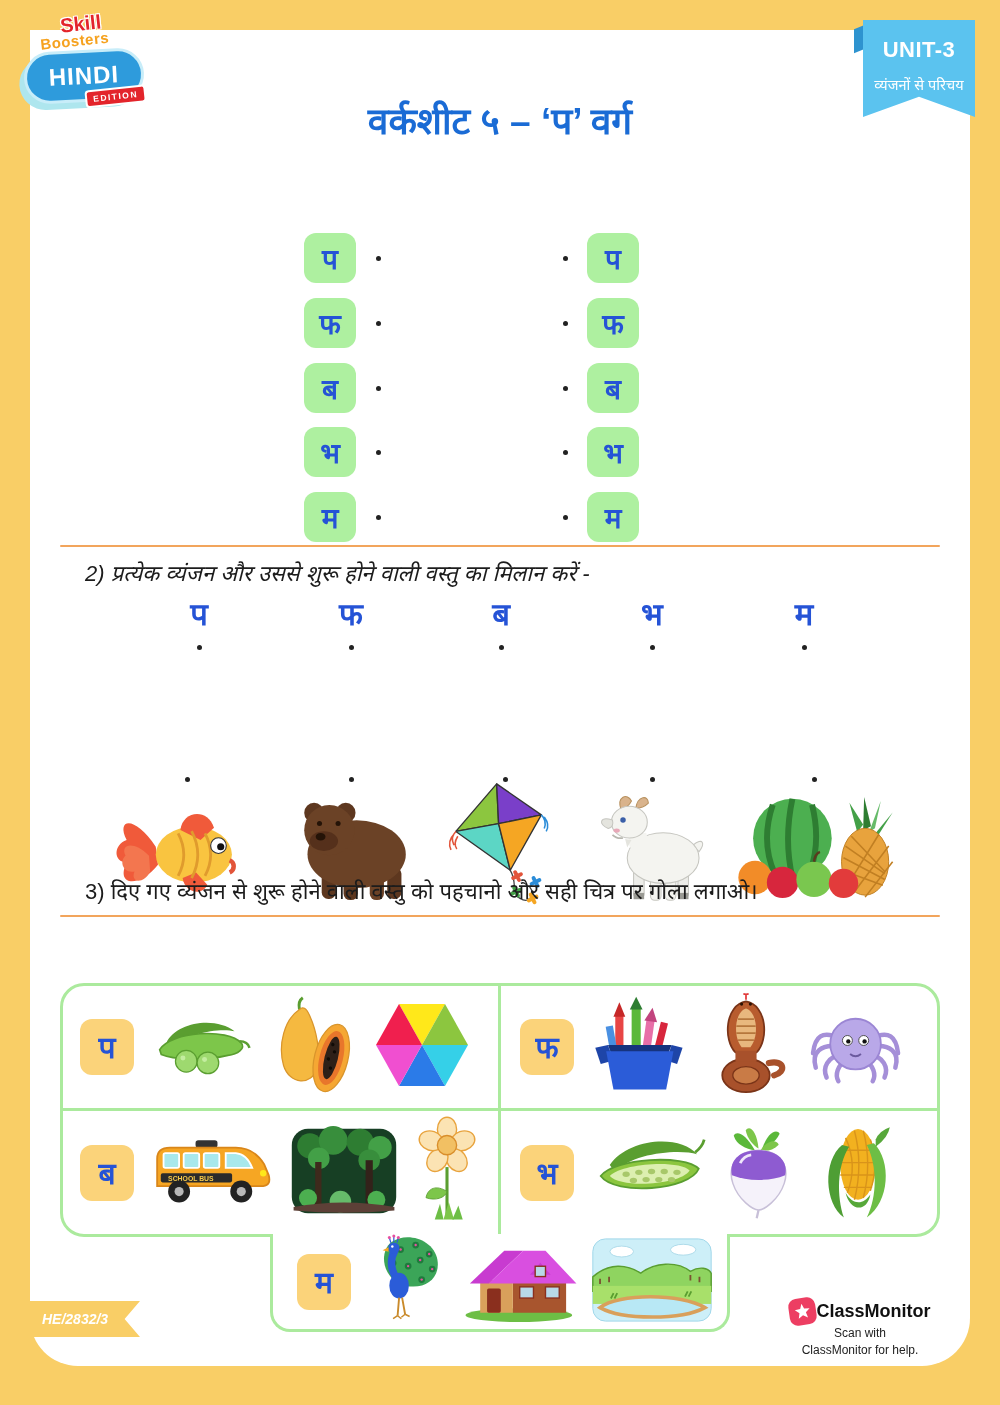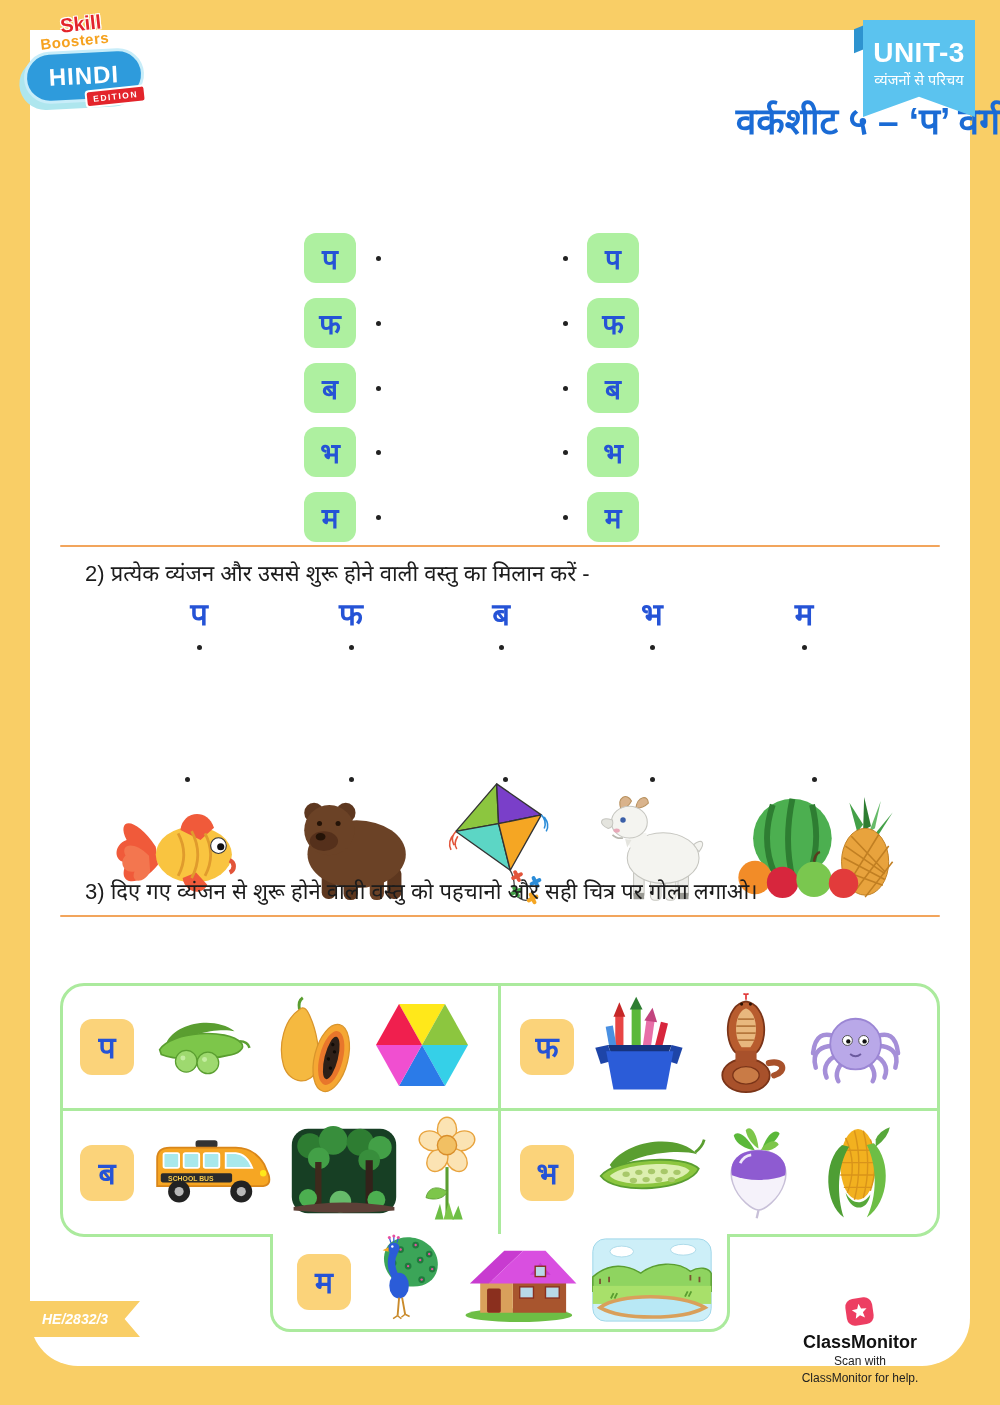--- a/index.html
+++ b/index.html
@@ -14,28 +14,28 @@
     text-shadow:-1px -1px 0 #fff,1px -1px 0 #fff,-1px 1px 0 #fff,1px 1px 0 #fff;}
   .logo-blob{position:relative;margin-top:3px;width:114px;height:46px;background:#2E9BDC;border:3px solid #C8EDF9;border-radius:26px;
     box-shadow:-5px 6px 0 #AEE6EE;display:flex;align-items:center;justify-content:center;transform:rotate(-3deg);}
   .logo-hindi{color:#fff;font-weight:bold;font-size:24px;letter-spacing:1px;}
   .logo-edition{position:absolute;right:-4px;bottom:-8px;background:#E3242B;color:#fff;font-size:8.5px;font-weight:bold;
     letter-spacing:1.5px;padding:2px 6px;border-radius:4px;border:2px solid #fff;transform:rotate(-3deg);}
 
   
   .title-line{position:absolute;left:0;width:100%;text-align:center;color:#1A6BD5;font-weight:bold;font-size:37px;}
   .title-1{top:46px;}
-  .title-2{top:94px;text-align:right;}
+  .title-2{top:94px;}
 
   
   .unit-fold{position:absolute;left:854px;top:26px;width:16px;height:24px;background:#2E93CF;transform:skewY(-22deg);}
   .unit-badge{position:absolute;left:863px;top:20px;width:112px;height:97px;background:#5BC3EF;
     clip-path:polygon(0 0,100% 0,100% 100%,50% 79%,0 100%);text-align:center;color:#fff;}
-  .unit-line1{margin-top:17px;font-size:28px;font-weight:bold;letter-spacing:.5px;}
-  .unit-line2{font-size:14.5px;margin-top:0;}
+  .unit-line1{margin-top:17px;font-size:22px;font-weight:bold;letter-spacing:.5px;}
+  .unit-line2{font-size:14.5px;margin-top:11px;}
 
   
   .heading{position:absolute;left:85px;color:#1c1c1c;font-size:22px;white-space:nowrap;}
   .divider{position:absolute;left:60px;width:880px;height:2px;background:#F2A55C;border-radius:1px;}
 
   .s1-box{position:absolute;width:52px;height:50px;background:#AEF0A0;border-radius:12px;
     display:flex;align-items:center;justify-content:center;color:#2553D6;font-size:28px;font-weight:bold;}
   .dot{position:absolute;width:5px;height:5px;background:#222;border-radius:50%;}
 
   .s2-letter{position:absolute;transform:translateX(-50%);color:#2553D6;font-size:31px;font-weight:bold;}
@@ -49,21 +49,21 @@
   .tile{width:54px;height:56px;background:#FBD37A;border-radius:12px;flex:0 0 auto;
     display:flex;align-items:center;justify-content:center;color:#2553D6;font-size:30px;font-weight:bold;}
   .bottom-box{position:absolute;left:270px;top:1234px;width:460px;height:98px;border:3px solid #ABEA9D;border-top:none;
     border-radius:0 0 20px 20px;box-sizing:border-box;display:flex;align-items:center;gap:12px;padding-left:24px;background:#fff;}
 
   
   .sheet-ribbon{position:absolute;left:30px;top:1301px;width:110px;height:36px;background:#F9CE66;
     clip-path:polygon(0 0,100% 0,86% 50%,100% 100%,0 100%);display:flex;align-items:center;
     color:#fff;font-weight:bold;font-style:italic;font-size:14px;padding-left:12px;box-sizing:border-box;}
   .cm{position:absolute;left:745px;top:1298px;width:230px;display:flex;flex-direction:column;align-items:center;}
-  .cm-row{display:flex;align-items:center;gap:7px;flex-direction:column;}
+  .cm-row{display:flex;align-items:center;}
   .cm-logo{width:27px;height:27px;background:#ED3E62;border-radius:8px;transform:rotate(-8deg);
     display:flex;align-items:center;justify-content:center;}
   .cm-brand{font-size:18px;font-weight:bold;color:#111;}
   .cm-tag{font-size:12px;color:#222;line-height:1.45;text-align:center;}
 </style>
 </head>
 <body>
 
 <div class="page">
   <div class="sheet"></div>
@@ -105,21 +105,21 @@
   <div class="dot" style="left:563px;top:515px;"></div>
 
   <div class="s1-box" style="left:587px;top:233px;">प</div>
   <div class="s1-box" style="left:587px;top:298px;">फ</div>
   <div class="s1-box" style="left:587px;top:363px;">ब</div>
   <div class="s1-box" style="left:587px;top:427px;">भ</div>
   <div class="s1-box" style="left:587px;top:492px;">म</div>
 
   <div class="divider" style="top:545px;"></div>
 
-  <div class="heading" style="top:557px;">2) प्रत्येक व्यंजन और उससे शुरू होने वाली वस्तु का मिलान करें -</div>
+  <div class="heading" style="top:557px;font-style:italic;">2) प्रत्येक व्यंजन और उससे शुरू होने वाली वस्तु का मिलान करें -</div>
 
   <div class="s2-letter" style="left:199px;top:592px;">प</div>
   <div class="s2-letter" style="left:351px;top:592px;">फ</div>
   <div class="s2-letter" style="left:501px;top:592px;">ब</div>
   <div class="s2-letter" style="left:652px;top:592px;">भ</div>
   <div class="s2-letter" style="left:804px;top:592px;">म</div>
 
   <div class="dot" style="left:197px;top:645px;"></div>
   <div class="dot" style="left:349px;top:645px;"></div>
   <div class="dot" style="left:499px;top:645px;"></div>

